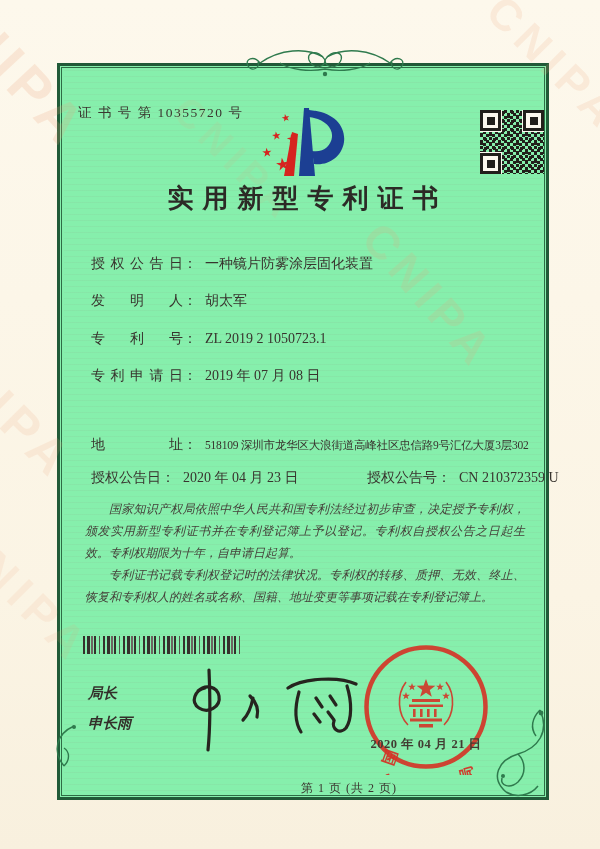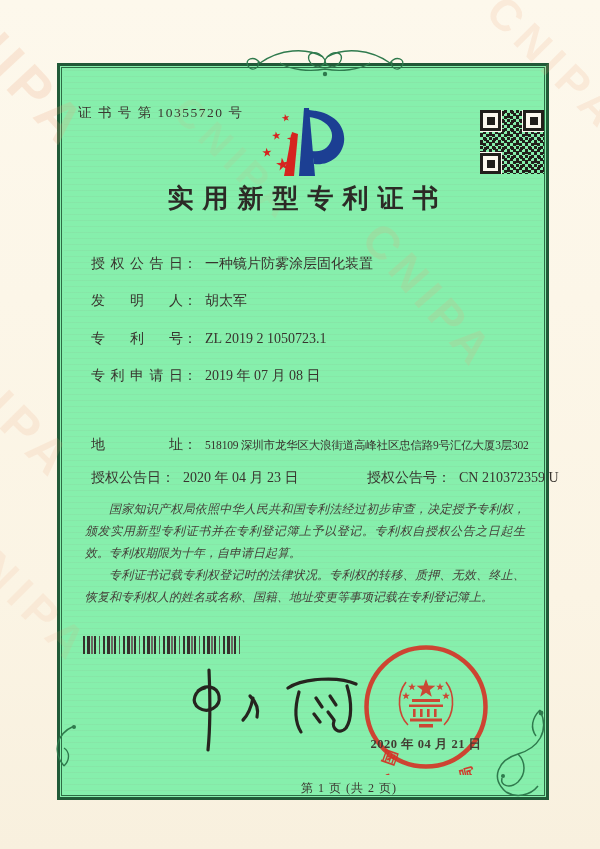--- a/index.html
+++ b/index.html
@@ -185,20 +185,24 @@
         </span>
       </div>
 
       <div class="paras">
         <p>国家知识产权局依照中华人民共和国专利法经过初步审查，决定授予专利权，颁发实用新型专利证书并在专利登记簿上予以登记。专利权自授权公告之日起生效。专利权期限为十年，自申请日起算。</p>
         <p>专利证书记载专利权登记时的法律状况。专利权的转移、质押、无效、终止、恢复和专利权人的姓名或名称、国籍、地址变更等事项记载在专利登记簿上。</p>
       </div>
 
       <div class="barcode"></div>
 
+      <div class="director">
+        <div>局长</div>
+        <div class="name">申长雨</div>
+      </div>
 
       <svg class="signature" width="210" height="100" viewBox="0 0 210 100">
         <g fill="none" stroke="#26241f" stroke-width="3.2" stroke-linecap="round">
           <path d="M 52,30 C 42,32 37,44 46,50 C 55,56 68,49 66,38 C 64,28 52,26 45,33"></path>
           <path d="M 56,12 C 57,35 57,72 55,92"></path>
           <path d="M 100,40 C 98,50 94,58 90,62"></path>
           <path d="M 97,38 C 103,44 106,51 104,59"></path>
           <path d="M 135,30 C 150,20 186,18 203,26"></path>
           <path d="M 146,34 C 141,52 143,66 148,74"></path>
           <path d="M 194,28 C 199,44 199,61 193,70 C 187,77 178,71 181,63"></path>

